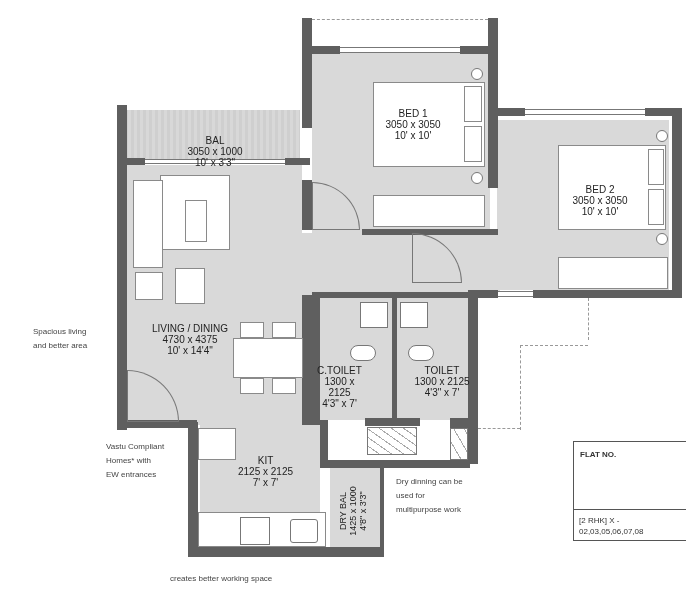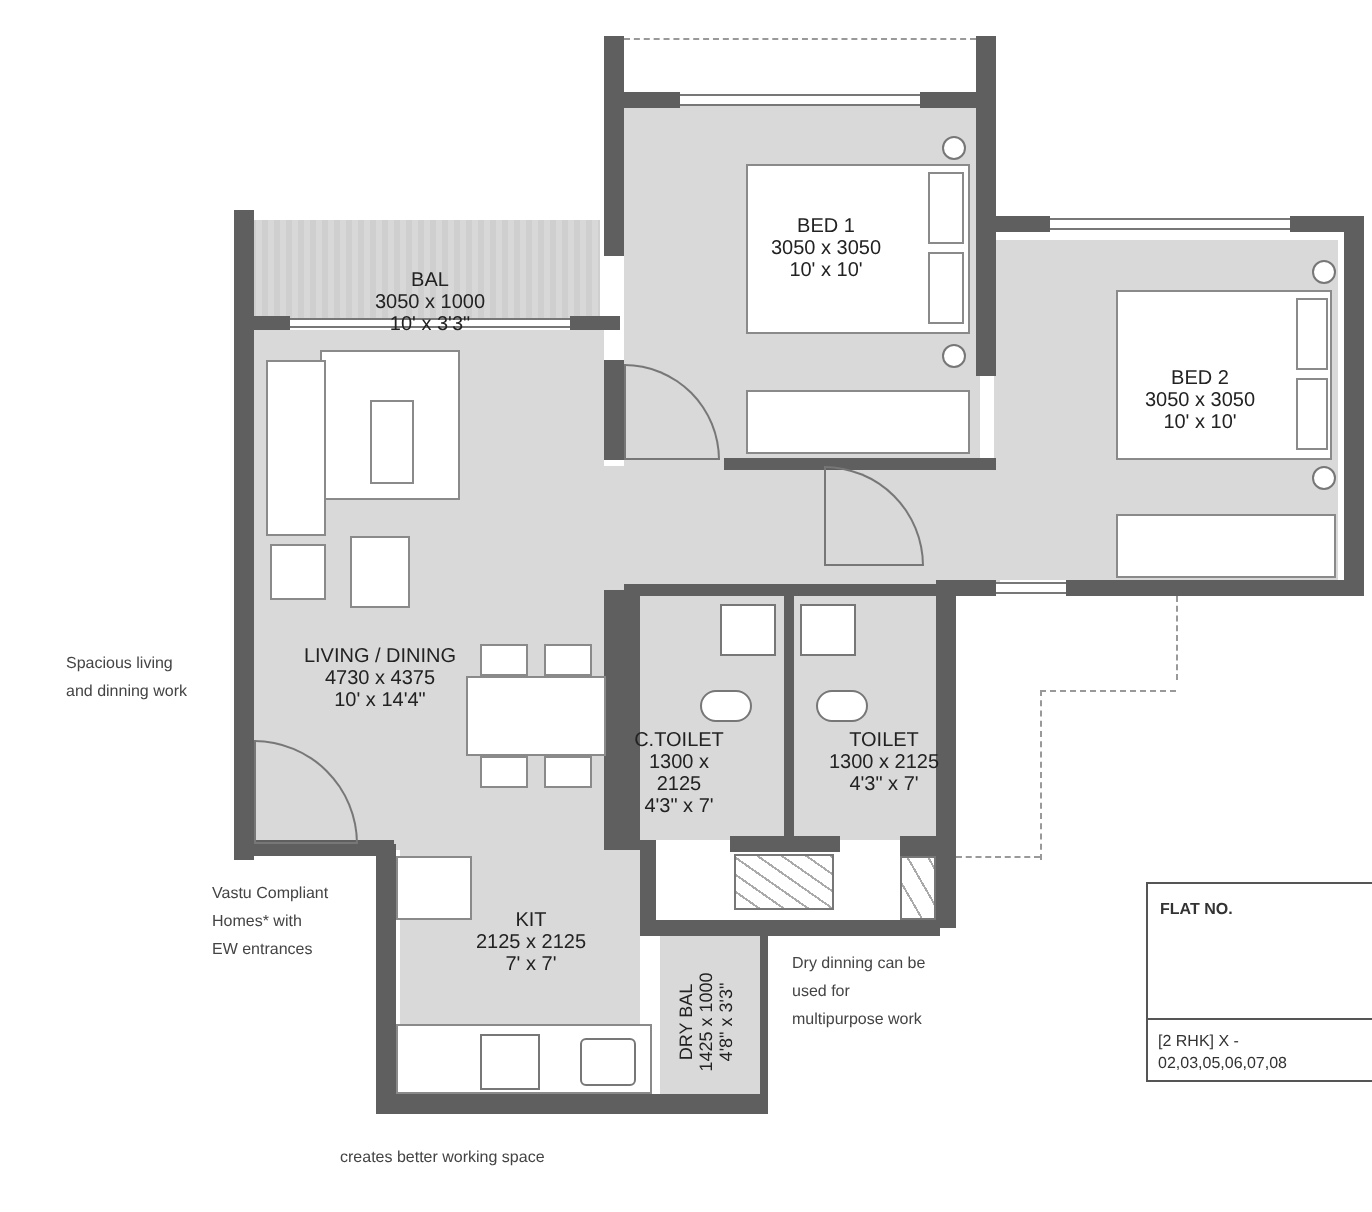--- a/index.html
+++ b/index.html
@@ -153,21 +153,21 @@
 <div class="label" style="left:313px;top:496px;width:80px;transform:rotate(-90deg);font-size:9px;line-height:10px;">
   <div>DRY BAL</div>
   <div>1425 x 1000</div>
   <div>4'8" x 3'3"</div>
 </div>
 
 <div class="note" style="left:108px;top:35px;width:200px;">
 </div>
 <div class="note" style="left:33px;top:325px;width:90px;">
   <div>Spacious living</div>
-  <div>and dinning work</div>
+  <div>and better area</div>
 </div>
 <div class="note" style="left:106px;top:440px;width:90px;">
   <div>Vastu Compliant</div>
   <div>Homes* with</div>
   <div>EW entrances</div>
 </div>
 <div class="note" style="left:396px;top:475px;width:110px;">
   <div>Dry dinning can be</div>
   <div>used for</div>
   <div>multipurpose work</div>

